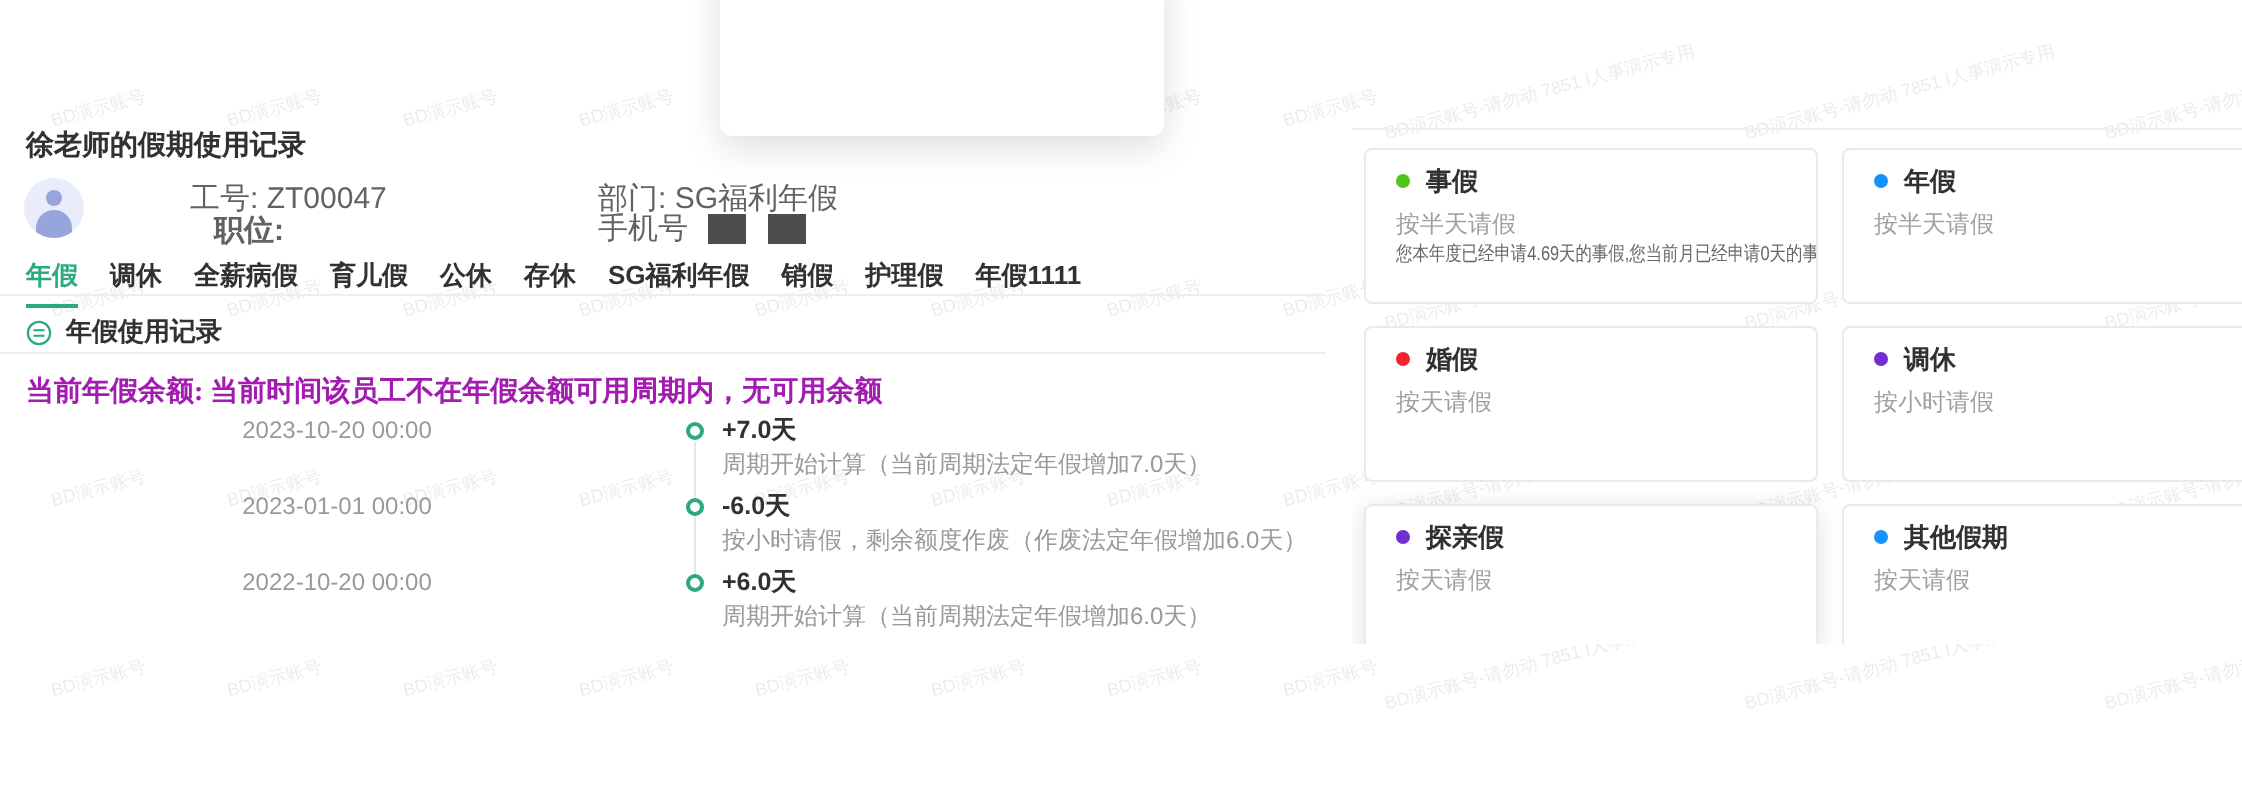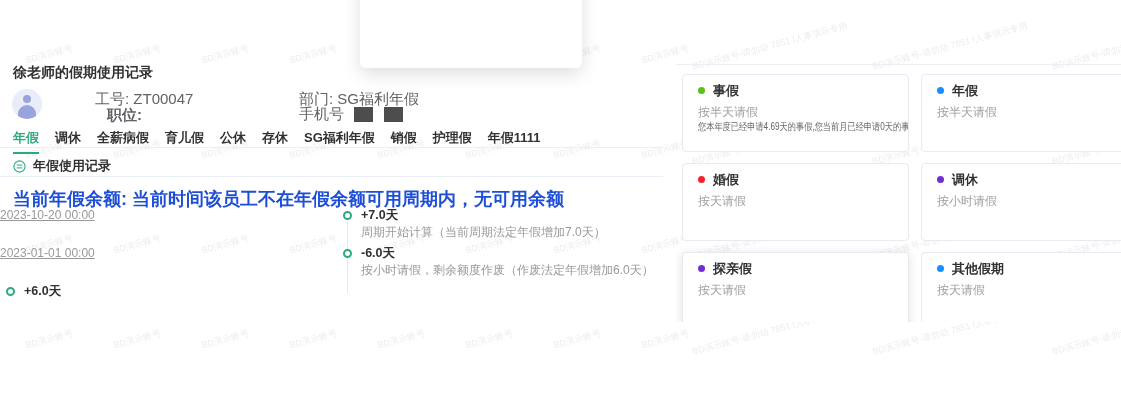--- a/index.html
+++ b/index.html
@@ -22,25 +22,25 @@
   .redact{display:inline-block;width:19px;height:15px;background:#4d4d4d;vertical-align:-3px;margin-left:6px;}
   .redact+.redact{margin-left:7px;}
   .tabs{position:absolute;left:13px;top:129px;display:flex;gap:16px;font-size:13px;}
   .tab{font-weight:600;color:#303133;padding-bottom:5px;cursor:pointer;text-decoration:none;white-space:nowrap;}
   .tab.active{color:#2bab7c;border-bottom:2px solid #2bab7c;}
   .divider{position:absolute;left:0;height:1px;background:#ebeef5;width:663px;}
   .div-tabs{top:147px;} .div-sec{top:176px;}
   .section-head{position:absolute;left:13px;top:157px;display:flex;align-items:center;gap:7px;
                 font-size:13px;font-weight:bold;color:#303133;}
   .sec-icon{width:13px;height:13px;display:inline-block;}
-  .balance{position:absolute;left:13px;top:187px;margin:0;font-size:18px;font-weight:bold;color:#1d4ed8;}
+  .balance{position:absolute;left:13px;top:187px;margin:0;font-size:14px;font-weight:bold;color:#a21caf;font-family:Liberation Serif, serif;}
   .timeline{position:absolute;left:0;top:207px;width:663px;}
   .tl-line{position:absolute;left:347px;top:14px;height:72px;width:1px;background:#e4e7ed;}
   .tl-row{display:flex;align-items:flex-start;margin-bottom:5px;position:relative;}
-  .tl-date{width:337px;text-align:left;font-size:12px;color:#999;line-height:16px;flex:none;text-decoration:underline;}
+  .tl-date{width:337px;text-align:center;font-size:12px;color:#999;line-height:16px;flex:none;}
   .tl-dot{flex:none;width:5px;height:5px;border:2px solid #2bab7c;border-radius:50%;background:#fff;
           margin:4px 0 0 6px;position:relative;z-index:2;}
   .tl-content{margin-left:9px;}
   .tl-delta{font-size:12.5px;font-weight:bold;color:#303133;line-height:16px;}
   .tl-desc{font-size:12px;color:#999;line-height:15px;margin-top:2px;}
   
   .floating-box{position:absolute;left:360px;top:-22px;width:222px;height:90px;background:#fff;
                 border-radius:6px;box-shadow:0 6px 18px rgba(0,0,0,.13);z-index:5;}
   
   .right-panel{position:absolute;left:676px;top:0;width:472px;height:322px;overflow:hidden;}
@@ -174,23 +174,25 @@
   </div>
         <div class="tl-row">
     <span class="tl-date">2023-01-01 00:00</span>
     <span class="tl-dot"></span>
     <div class="tl-content">
       <div class="tl-delta">-6.0天</div>
       <div class="tl-desc">按小时请假，剩余额度作废（作废法定年假增加6.0天）</div>
     </div>
   </div>
         <div class="tl-row">
+    <span class="tl-date">2022-10-20 00:00</span>
     <span class="tl-dot"></span>
     <div class="tl-content">
       <div class="tl-delta">+6.0天</div>
+      <div class="tl-desc">周期开始计算（当前周期法定年假增加6.0天）</div>
     </div>
   </div>
       </div>
   </div>
 </section>
 
 <div class="floating-box"></div>
 
 <section class="right-panel">
   <div class="rp-divider"></div>

